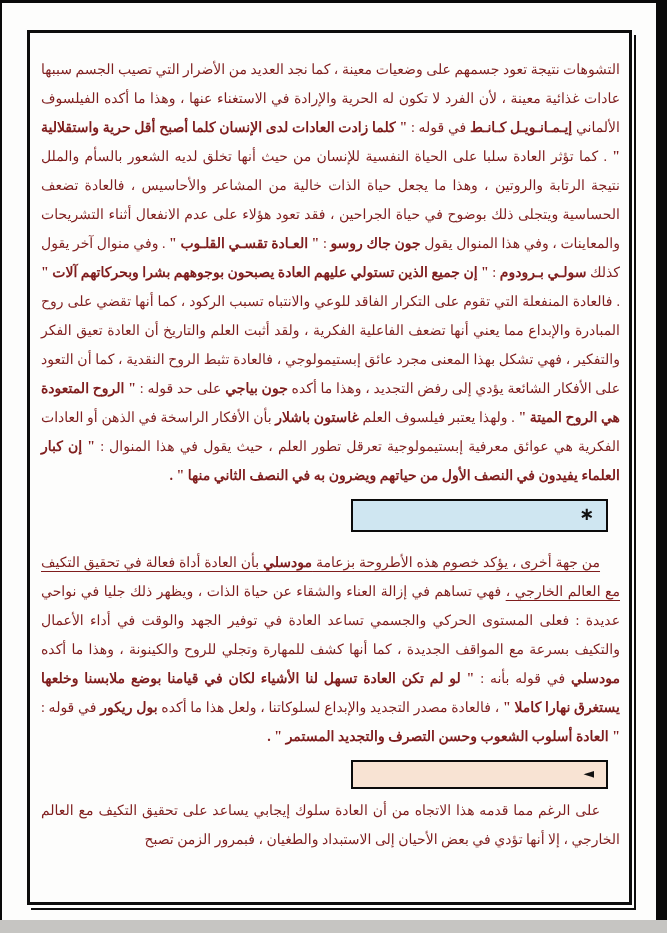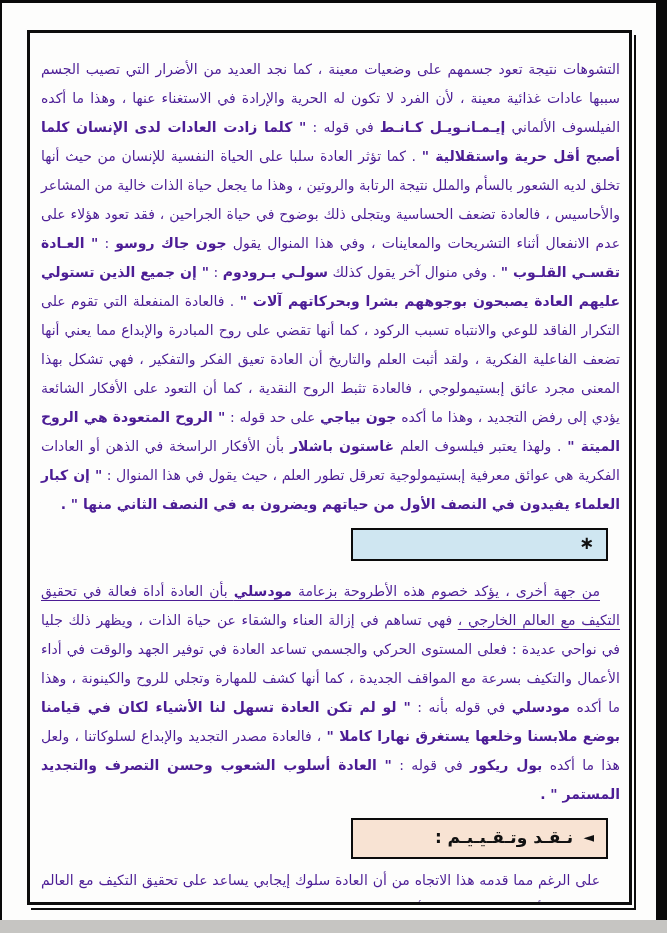--- a/index.html
+++ b/index.html
@@ -27,22 +27,23 @@
     border:3px solid #0d0d0d;
     box-shadow:2px 3px 0 0 #fdfdfc, 4px 5px 0 0 #0d0d0d;
     padding:22px 9px 0 11px;
     overflow:hidden;
     background:#fdfdfc;
   }
   .para{
     margin:0;
     font-size:14px;
     line-height:29px;
-    color:#4c1d95;
+    color:#7f1d1d;
     text-align:justify;
+    font-family:Liberation Serif, serif;
   }
   .indent{text-indent:20px;}
   .b{font-weight:bold;}
   .u{text-decoration:underline;text-underline-offset:4px;}
   .hdr{
     display:flex;
     align-items:center;
     gap:10px;
     box-sizing:border-box;
     width:257px;
@@ -76,19 +77,18 @@
     <p class="para p1"><span>التشوهات نتيجة تعود جسمهم على وضعيات معينة ، كما نجد العديد من الأضرار التي تصيب الجسم سببها عادات غذائية معينة ، لأن الفرد لا تكون له الحرية والإرادة في الاستغناء عنها ، وهذا ما أكده الفيلسوف الألماني </span><span class="b">إيـمـانـويـل كـانـط</span><span> في قوله : </span><span class="b">" كلما زادت العادات لدى الإنسان كلما أصبح أقل حرية واستقلالية "</span><span> . كما تؤثر العادة سلبا على الحياة النفسية للإنسان من حيث أنها تخلق لديه الشعور بالسأم والملل نتيجة الرتابة والروتين ، وهذا ما يجعل حياة الذات خالية من المشاعر والأحاسيس ، فالعادة تضعف الحساسية ويتجلى ذلك بوضوح في حياة الجراحين ، فقد تعود هؤلاء على عدم الانفعال أثناء التشريحات والمعاينات ، وفي هذا المنوال يقول </span><span class="b">جون جاك روسو</span><span> : </span><span class="b">" العـادة تقسـي القلـوب "</span><span> . وفي منوال آخر يقول كذلك </span><span class="b">سولـي بـرودوم</span><span> : </span><span class="b">" إن جميع الذين تستولي عليهم العادة يصبحون بوجوههم بشرا وبحركاتهم آلات "</span><span> . فالعادة المنفعلة التي تقوم على التكرار الفاقد للوعي والانتباه تسبب الركود ، كما أنها تقضي على روح المبادرة والإبداع مما يعني أنها تضعف الفاعلية الفكرية ، ولقد أثبت العلم والتاريخ أن العادة تعيق الفكر والتفكير ، فهي تشكل بهذا المعنى مجرد عائق إبستيمولوجي ، فالعادة تثبط الروح النقدية ، كما أن التعود على الأفكار الشائعة يؤدي إلى رفض التجديد ، وهذا ما أكده </span><span class="b">جون بياجي</span><span> على حد قوله : </span><span class="b">" الروح المتعودة هي الروح الميتة "</span><span> . ولهذا يعتبر فيلسوف العلم </span><span class="b">غاستون باشلار</span><span> بأن الأفكار الراسخة في الذهن أو العادات الفكرية هي عوائق معرفية إبستيمولوجية تعرقل تطور العلم ، حيث يقول في هذا المنوال : </span><span class="b">" إن كبار العلماء يفيدون في النصف الأول من حياتهم ويضرون به في النصف الثاني منها " .</span></p>
 
     <div class="hdr hdr-blue" style="background: rgb(207, 230, 241);">
       <span class="bullet">∗</span>
     </div>
 
     <p class="para p2 indent"><span class="u">من جهة أخرى ، يؤكد خصوم هذه الأطروحة بزعامة </span><span class="b u">مودسلي</span><span class="u"> بأن العادة أداة فعالة في تحقيق التكيف مع العالم الخارجي ،</span><span> فهي تساهم في إزالة العناء والشقاء عن حياة الذات ، ويظهر ذلك جليا في نواحي عديدة : فعلى المستوى الحركي والجسمي تساعد العادة في توفير الجهد والوقت في أداء الأعمال والتكيف بسرعة مع المواقف الجديدة ، كما أنها كشف للمهارة وتجلي للروح والكينونة ، وهذا ما أكده </span><span class="b">مودسلي</span><span> في قوله بأنه : </span><span class="b">" لو لم تكن العادة تسهل لنا الأشياء لكان في قيامنا بوضع ملابسنا وخلعها يستغرق نهارا كاملا "</span><span> ، فالعادة مصدر التجديد والإبداع لسلوكاتنا ، ولعل هذا ما أكده </span><span class="b">بول ريكور</span><span> في قوله : </span><span class="b">" العادة أسلوب الشعوب وحسن التصرف والتجديد المستمر " .</span></p>
 
     <div class="hdr hdr-peach" style="background: rgb(248, 227, 211);">
       <span class="bullet bullet-tri">◄</span>
-      <span>نـقـد وتـقـيـيـم :</span>
     </div>
 
     <p class="para p3 indent"><span>على الرغم مما قدمه هذا الاتجاه من أن العادة سلوك إيجابي يساعد على تحقيق التكيف مع العالم الخارجي ، إلا أنها تؤدي في بعض الأحيان إلى الاستبداد والطغيان ، فبمرور الزمن تصبح</span></p>
 
   </div>
 </div>
 
 </body></html>

